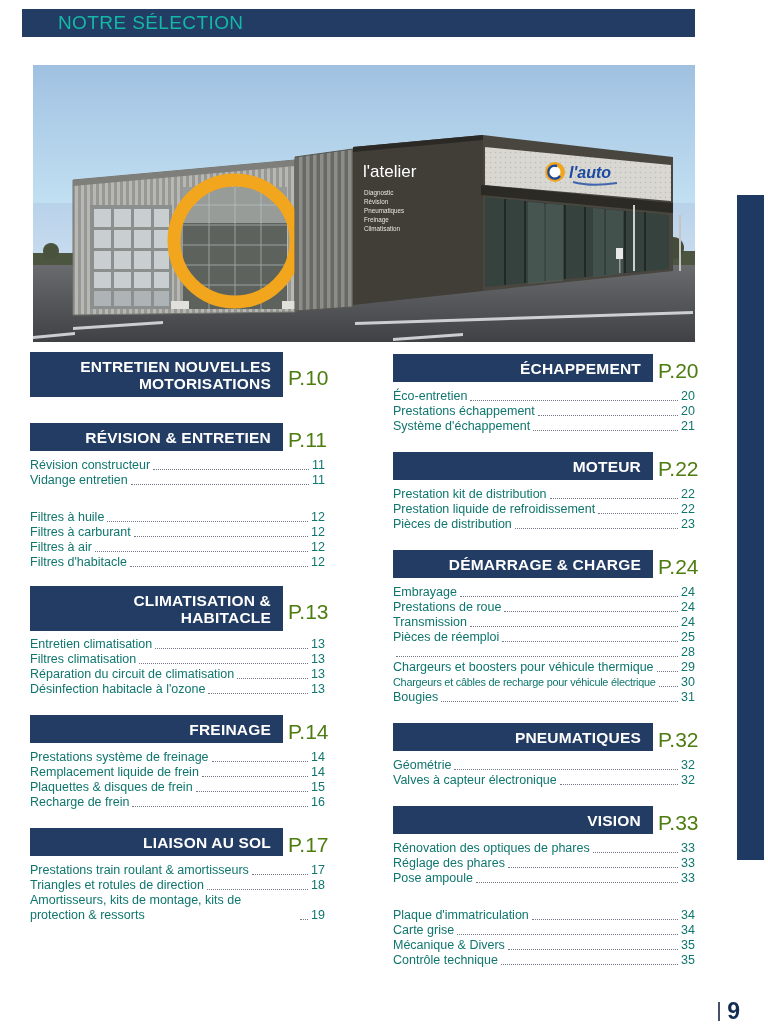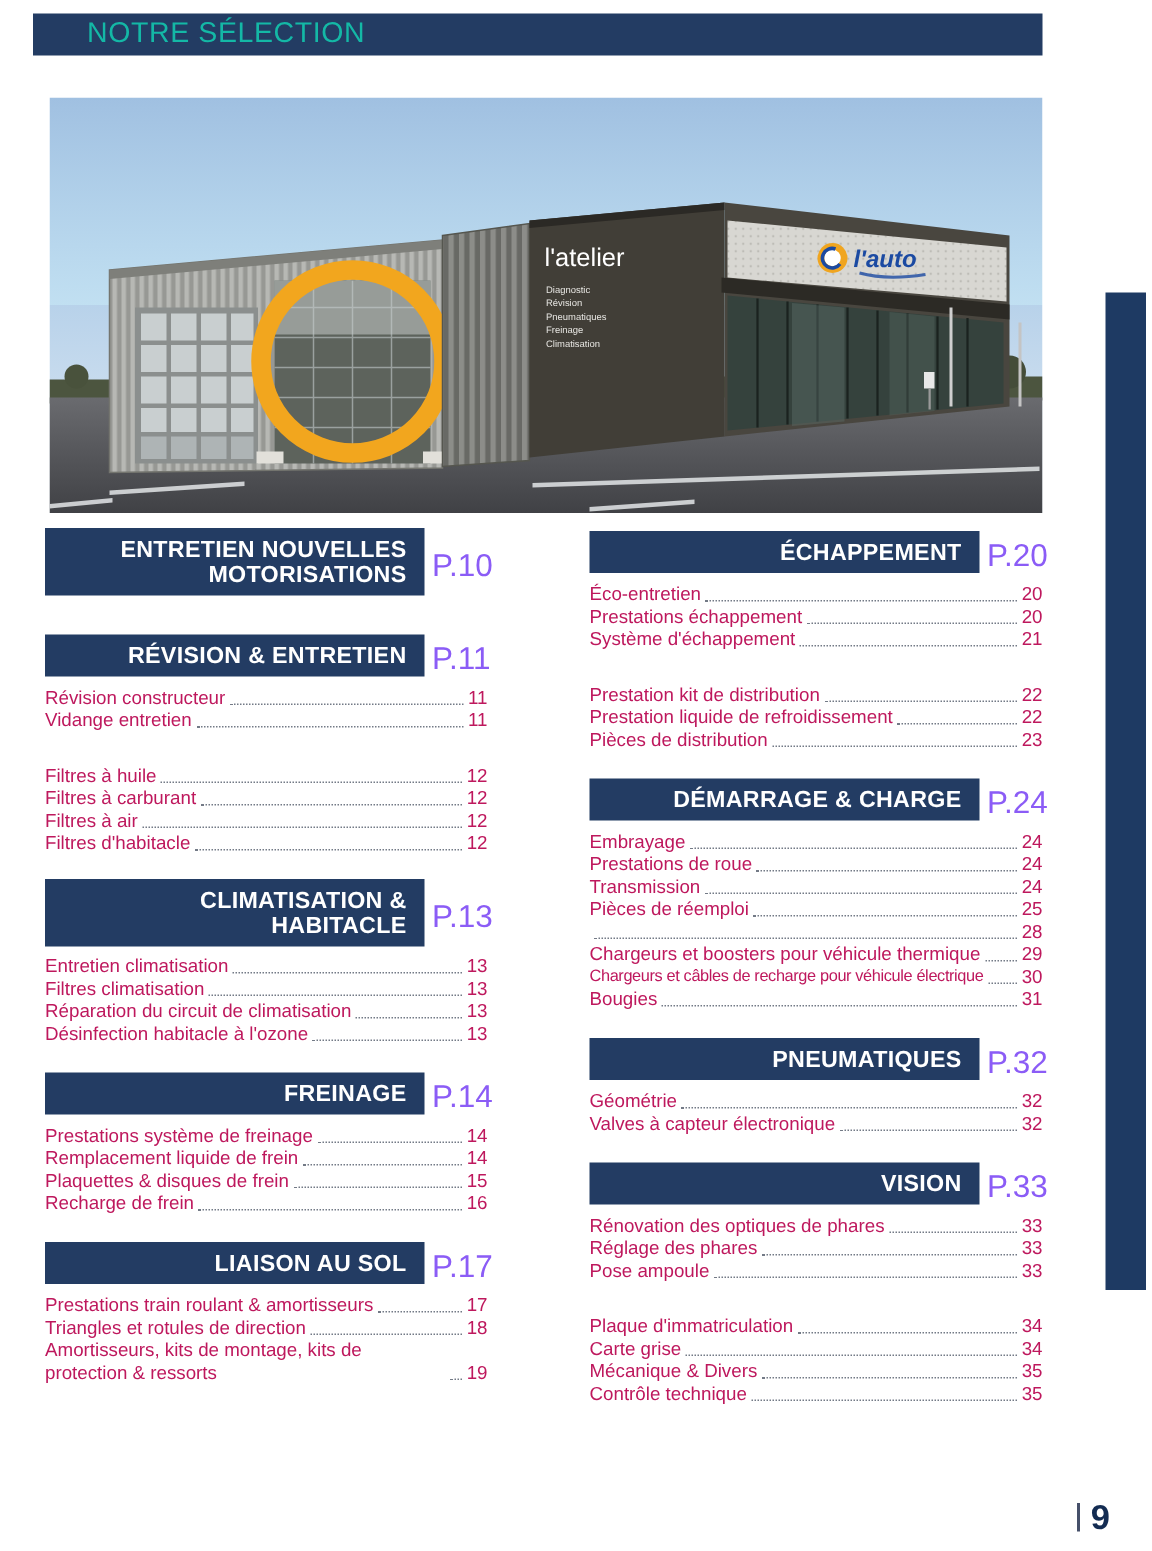--- a/index.html
+++ b/index.html
@@ -22,23 +22,23 @@
   .toc-col { position:absolute; top:352px; display:flex; flex-direction:column; }
   .col-left  { left:30px;  width:295px; }
   .col-right { left:393px; width:302px; }
   .toc-section { margin-bottom:16px; }
   .col-left .toc-section:first-child { margin-bottom:24px; }
   .sec-head { display:flex; align-items:center; }
   .sec-bar { flex:1; background:#233c63; color:#fff; text-align:right;
     padding:6px 12px 5px 10px; font-weight:bold; font-size:15.5px; line-height:17px;
     min-height:28px; letter-spacing:.2px; }
   .page-label { width:37px; margin-left:5px; margin-top:7px; font-size:21px;
-    color:#8b5cf6; text-align:left; white-space:nowrap; }
+    color:#4d7c0f; text-align:left; white-space:nowrap; }
   .toc-items { margin-top:6px; }
-  .toc-line { display:flex; align-items:flex-end; font-size:12.5px; color:#be185d;
+  .toc-line { display:flex; align-items:flex-end; font-size:12.5px; color:#0f766e;
     line-height:15px; }
   .toc-label { flex:0 1 auto; }
   .toc-dots { flex:1 1 8px; min-width:8px; border-bottom:1.6px dotted #737a86;
     margin:0 3px 3px 3px; }
   .toc-page { flex:none; }
   .toc-line.condensed .toc-label { font-size:10.9px; letter-spacing:-0.25px; white-space:nowrap; }
 
   
   .side-bar { position:absolute; left:737px; top:195px; width:27px; height:665px; background:#1e3a63; }
   .folio { position:absolute; right:28px; bottom:9px; display:flex; align-items:center; }
@@ -349,20 +349,24 @@
           </div>
           <div class="toc-line">
             <span class="toc-label">Système d'échappement</span>
             <span class="toc-dots"></span>
             <span class="toc-page">21</span>
           </div>
         </div>
     </div>
 
     <div class="toc-section">
+      <div class="sec-head">
+        <div class="sec-bar bar-title">MOTEUR</div>
+        <div class="page-label">P.22</div>
+      </div>
       <div class="toc-items">
           <div class="toc-line">
             <span class="toc-label">Prestation kit de distribution</span>
             <span class="toc-dots"></span>
             <span class="toc-page">22</span>
           </div>
           <div class="toc-line">
             <span class="toc-label">Prestation liquide de refroidissement</span>
             <span class="toc-dots"></span>
             <span class="toc-page">22</span>

